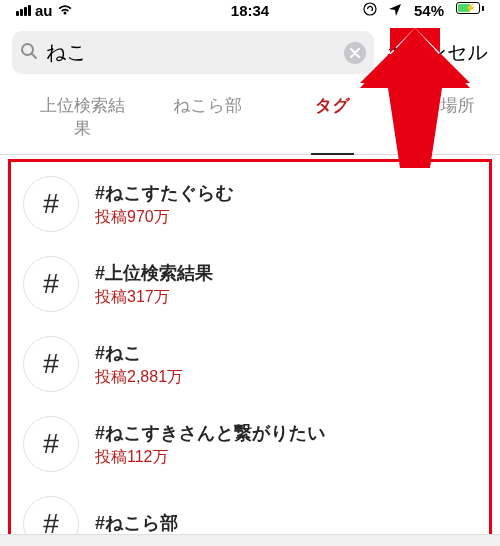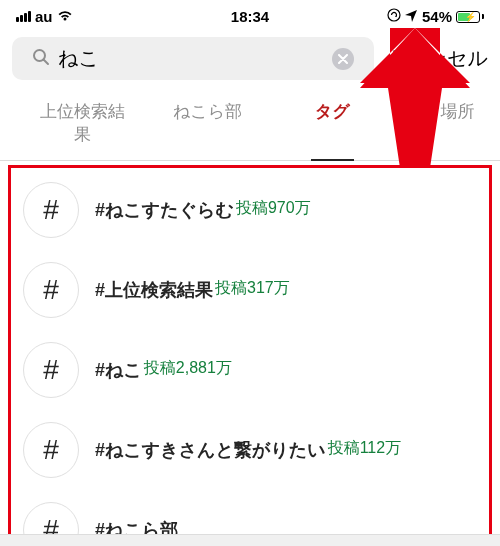--- a/index.html
+++ b/index.html
@@ -1,46 +1,46 @@
 <!DOCTYPE html>
 <html><head>
   <meta charset="utf-8">
   <style>
     * { margin: 0; padding: 0; box-sizing: border-box; }
     body { font-family: -apple-system, "Hiragino Sans", sans-serif; background: #fff; width: 500px; height: 546px; overflow: hidden; position: relative; }
-    .status-bar { display: flex; justify-content: space-between; align-items: center; padding: 8px 16px 4px; font-size: 15px; font-weight: 600; }
+    .status-bar { display: flex; justify-content: space-between; align-items: center; padding: 2px 16px 4px; font-size: 15px; font-weight: 600; }
     .status-left { display: flex; align-items: center; gap: 4px; }
     .status-center { position: absolute; left: 50%; transform: translateX(-50%); }
-    .status-right { display: flex; align-items: center; gap: 4px; }
+    .status-right { display: flex; align-items: flex-start; gap: 12px; }
     .signal-bars { display: flex; align-items: flex-end; gap: 1px; }
     .signal-bars span { width: 3px; background: #000; border-radius: 1px; }
     .signal-bars span:nth-child(1) { height: 5px; }
     .signal-bars span:nth-child(2) { height: 7px; }
     .signal-bars span:nth-child(3) { height: 9px; }
     .signal-bars span:nth-child(4) { height: 11px; }
     .battery { display: flex; align-items: center; gap: 2px; }
     .battery-body { width: 24px; height: 12px; border: 1px solid #000; border-radius: 3px; position: relative; }
     .battery-fill { position: absolute; left: 1px; top: 1px; bottom: 1px; width: 54%; background: #4cd964; border-radius: 1px; }
     .battery-tip { width: 2px; height: 5px; background: #000; border-radius: 0 1px 1px 0; }
     .bolt { position: absolute; left: 8px; top: 0px; font-size: 9px; color: #000; z-index: 2; }
     .search-row { display: flex; align-items: center; padding: 8px 12px; gap: 12px; }
-    .search-box { flex: 1; display: flex; align-items: center; background: #efefef; border-radius: 10px; padding: 10px 20px; gap: 8px; }
+    .search-box { flex: 1; display: flex; align-items: center; background: #efefef; border-radius: 10px; padding: 10px 8px; gap: 8px; }
     .search-box input { flex: 1; border: none; background: transparent; font-size: 20px; outline: none; }
     .search-clear { width: 22px; height: 22px; border-radius: 50%; background: #c7c7cc; display: flex; align-items: center; justify-content: center; color: #fff; font-size: 14px; cursor: pointer; }
     .cancel-text { font-size: 20px; color: #000; }
     .tabs { display: flex; border-bottom: 1px solid #dbdbdb; }
     .tab { flex: 1; text-align: center; padding: 12px 0 14px; font-size: 17px; color: #8e8e8e; cursor: pointer; position: relative; margin-left: 40px; }
     .tab.active { color: #b91c1c; font-weight: 700; }
     .tab.active::after { content: ''; position: absolute; bottom: -1px; left: 25%; right: 25%; height: 2px; background: #262626; }
     .results { border: 3px solid #e60012; margin: 4px 8px; padding-top: 2px; height: 420px; overflow: hidden; }
     .result-item { display: flex; align-items: center; padding: 12px 12px; gap: 16px; }
     .hash-circle { width: 56px; height: 56px; border-radius: 50%; border: 1px solid #e0e0e0; display: flex; align-items: center; justify-content: center; font-size: 28px; color: #262626; flex-shrink: 0; }
-    .result-text { display: flex; flex-direction: row; gap: 2px; }
+    .result-text { display: flex; flex-direction: column; gap: 2px; }
     .hashtag-name { font-size: 18px; font-weight: 600; color: #262626; }
-    .post-count { font-size: 16px; color: #15803d; }
+    .post-count { font-size: 16px; color: #b91c1c; }
     .arrow { position: absolute; top: 28px; right: 30px; z-index: 10; }
     .bottom-bar { position: absolute; bottom: 0; left: 0; right: 0; height: 12px; background: #f0f0f0; border-top: 1px solid #ddd; }
   </style>
 </head>
 <body>
 
 <div class="status-bar">
   <div class="status-left">
     <div class="signal-bars">
         <span></span>

